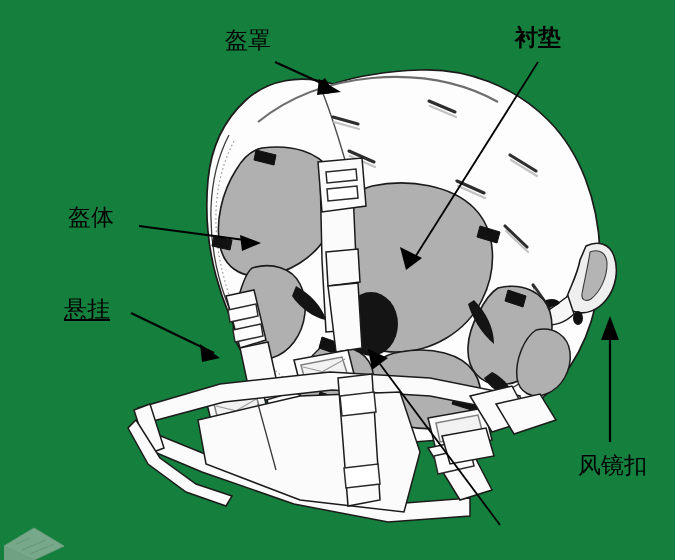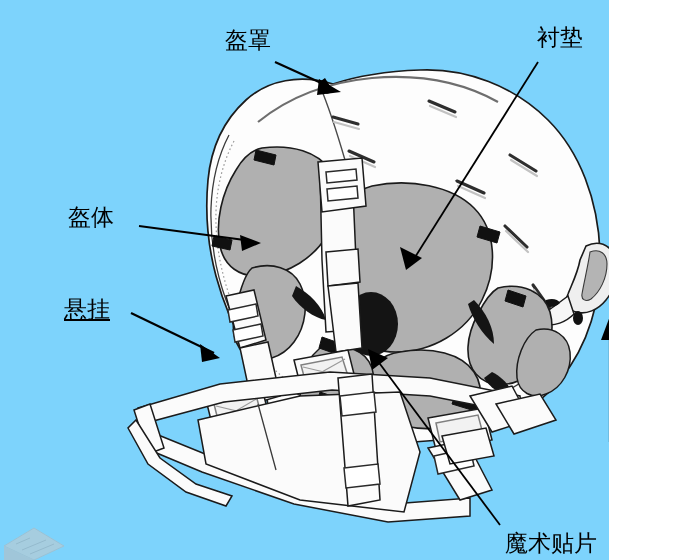--- a/index.html
+++ b/index.html
@@ -5,43 +5,43 @@
   html, body {
     margin: 0;
     padding: 0;
     background: #ffffff;
   }
   body {
     font-family: "DejaVu Sans", "Liberation Sans", sans-serif;
   }
   #page {
     position: relative;
-    width: 609px;
+    width: 675px;
     height: 560px;
-    background: #7dd3fc;
+    background: #15803d;
     overflow: hidden;
   }
   #figure-svg {
     position: absolute;
     left: 0;
     top: 0;
     width: 699px;
     height: 560px;
   }
   .label {
     position: absolute;
     font-family: "DejaVu Sans", "Liberation Sans", sans-serif;
     font-size: 23px;
     line-height: 26px;
     color: #000000;
     white-space: nowrap;
     letter-spacing: 0px;
   }
   #label-helmet-cover { left: 225px; top: 27px; }
-  #label-liner        { left: 537px; top: 24px; }
+  #label-liner        { left: 515px; top: 24px; font-weight: bold; }
   #label-helmet-shell { left: 68px;  top: 204px; }
   #label-suspension   { left: 64px;  top: 296px; text-decoration: underline; }
   #label-goggle-clip  { left: 578px; top: 452px; }
   #label-velcro-patch { left: 505px; top: 530px; }
 </style>
 </head>
 <body>
 
 <div id="page">
 
@@ -263,16 +263,16 @@
   </svg>
 
   <div class="label" id="label-helmet-cover">盔罩</div>
 
   <div class="label" id="label-liner">衬垫</div>
 
   <div class="label" id="label-helmet-shell">盔体</div>
 
   <div class="label" id="label-suspension">悬挂</div>
 
-
-  <div class="label" id="label-velcro-patch">魔术贴片</div>
+  <div class="label" id="label-goggle-clip">风镜扣</div>
+
 
 </div>
 
 </body></html>

